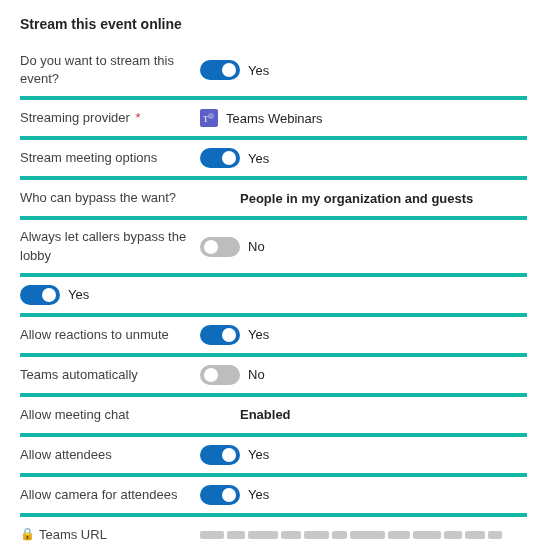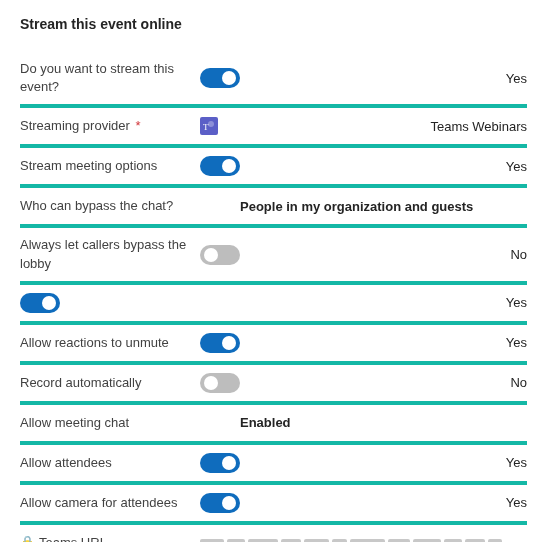--- a/index.html
+++ b/index.html
@@ -10,21 +10,21 @@
       background: #fff;
       width: 547px;
       min-height: 542px;
     }
     .page-container {
       padding: 16px 20px;
     }
     .page-title {
       font-size: 14px;
       font-weight: 600;
-      margin-bottom: 20px;
+      margin-bottom: 12px;
       color: #242424;
     }
     .row {
       display: flex;
       align-items: center;
       padding: 8px 0;
       border-bottom: 4px solid #14b8a6;
       min-height: 40px;
     }
     .row-label {
@@ -36,22 +36,21 @@
       padding-right: 12px;
     }
     .row-label .required {
       color: #d13438;
       margin-left: 2px;
     }
     .row-value {
       flex: 1;
       display: flex;
       align-items: center;
-      gap: 20px;
-      justify-content: space-between;
+      gap: 8px;
     }
     .row-value.bold {
       font-weight: 700;
       color: #242424;
       margin-left: 40px;
     }
     
     .toggle {
       position: relative;
       width: 40px;
@@ -157,21 +156,21 @@
     <div class="row-value">
       <label class="toggle">
         <input type="checkbox" checked="" style="">
         <span class="toggle-slider on"></span>
       </label>
       <span class="toggle-label">Yes</span>
     </div>
   </div>
 
   <div class="row">
-    <div class="row-label">Who can bypass the chat?</div>
+    <div class="row-label">Who can bypass the want?</div>
     <div class="row-value bold">People in my organization and guests</div>
   </div>
 
   <div class="row">
     <div class="row-label">Always let callers bypass the lobby</div>
     <div class="row-value">
       <label class="toggle">
         <input type="checkbox" style="">
         <span class="toggle-slider off"></span>
       </label>
@@ -194,21 +193,21 @@
     <div class="row-value">
       <label class="toggle">
         <input type="checkbox" checked="" style="">
         <span class="toggle-slider on"></span>
       </label>
       <span class="toggle-label">Yes</span>
     </div>
   </div>
 
   <div class="row">
-    <div class="row-label">Record automatically</div>
+    <div class="row-label">Teams automatically</div>
     <div class="row-value">
       <label class="toggle">
         <input type="checkbox" style="">
         <span class="toggle-slider off"></span>
       </label>
       <span class="toggle-label">No</span>
     </div>
   </div>
 
   <div class="row">

